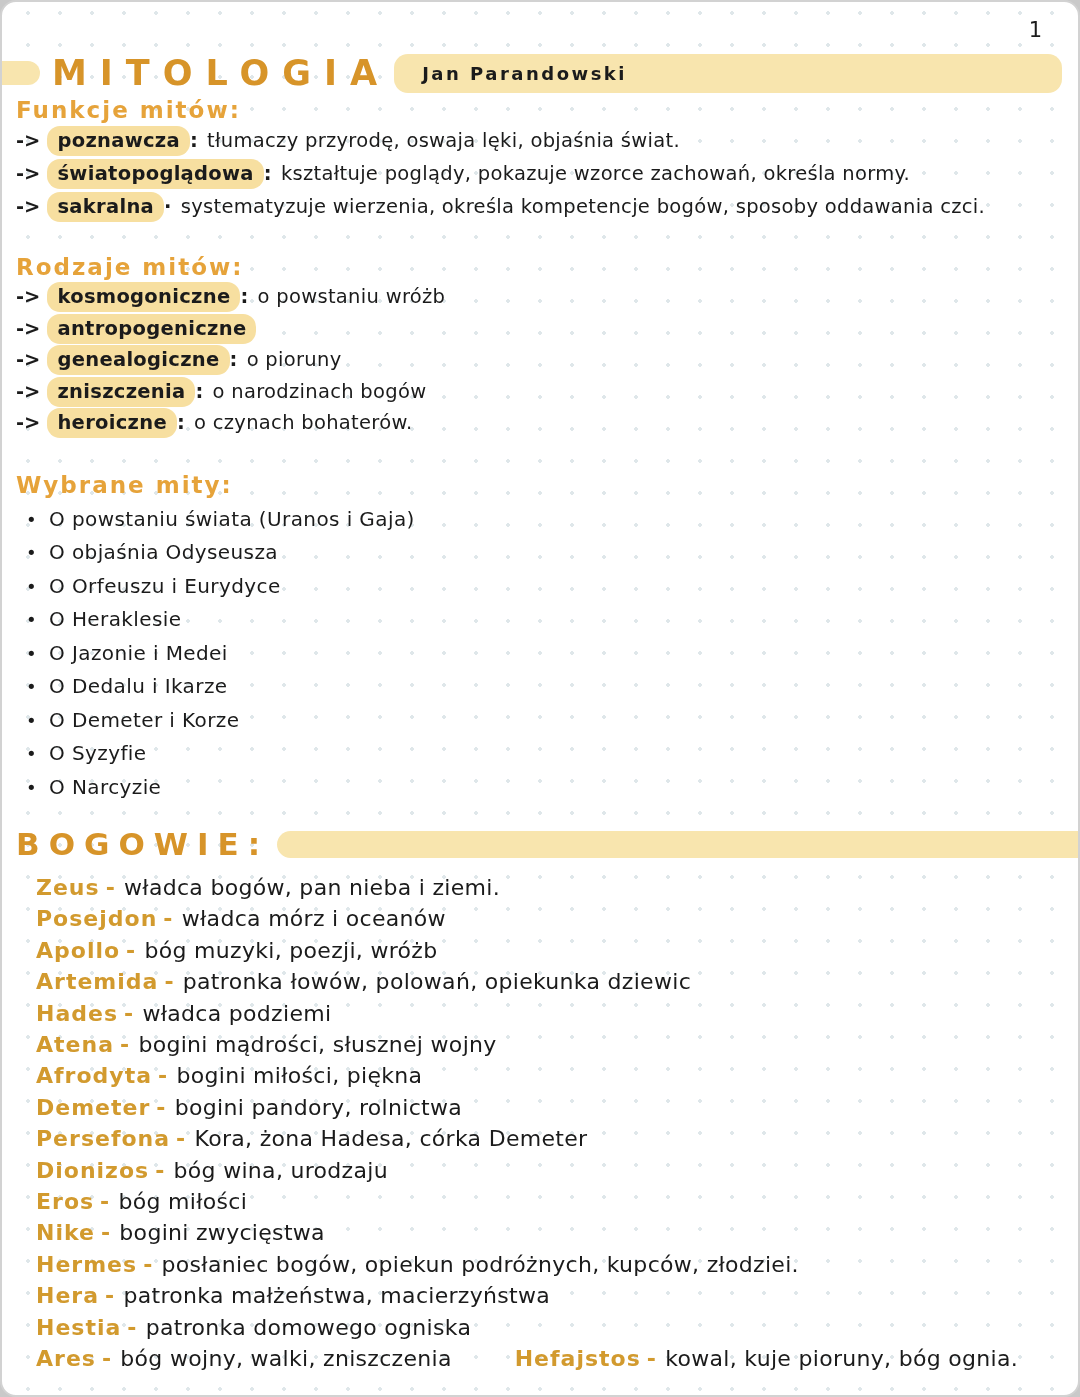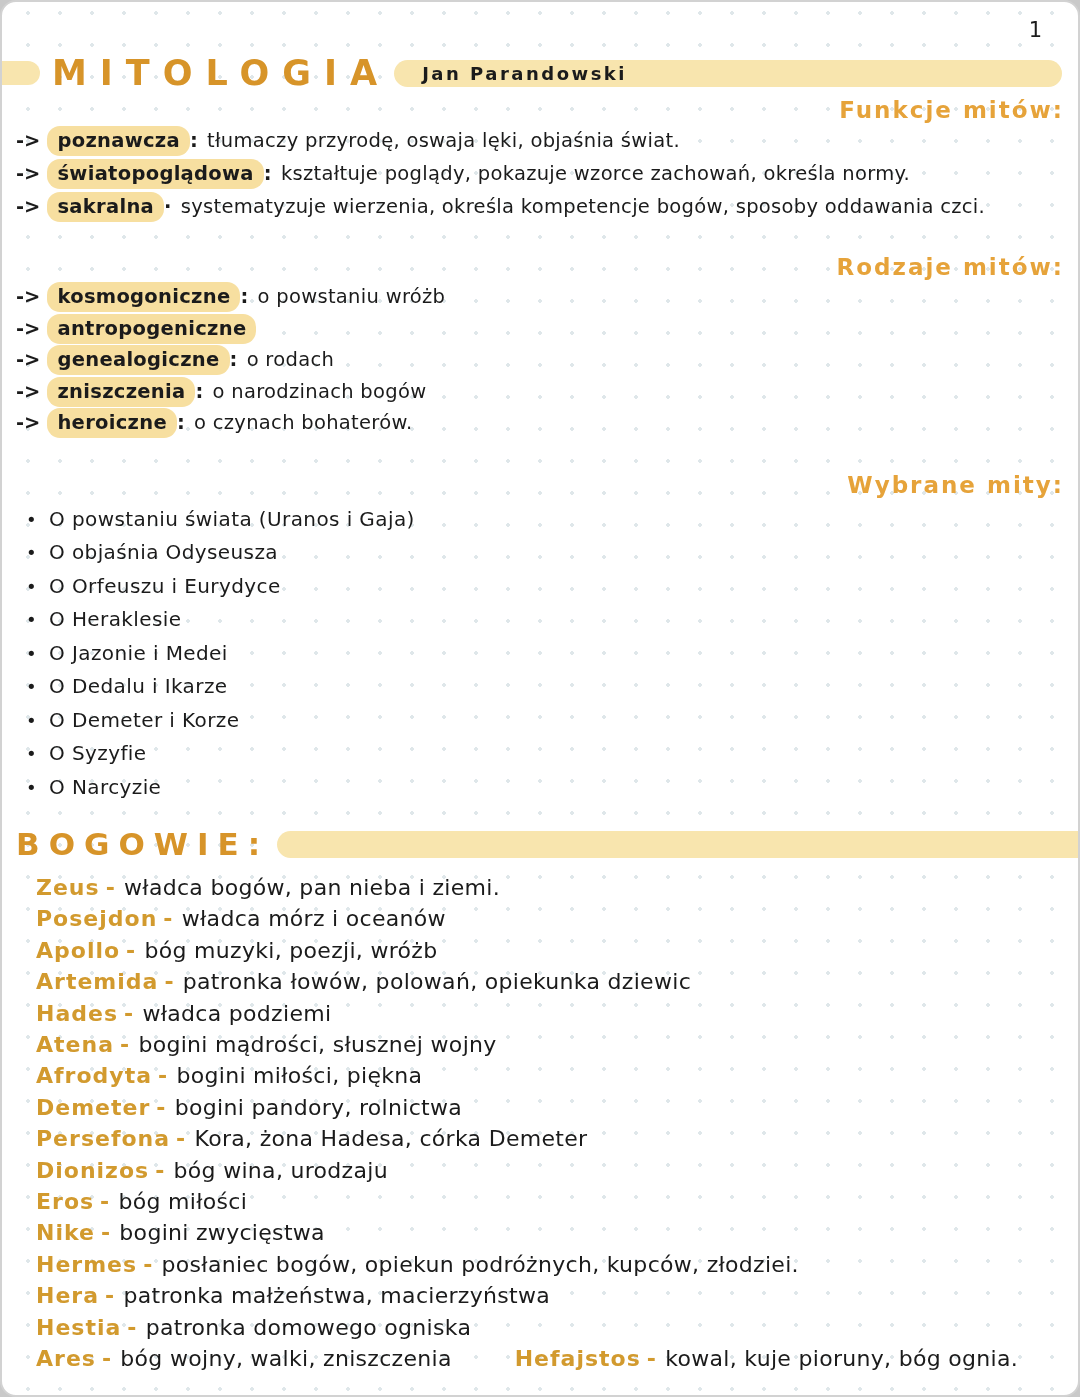--- a/index.html
+++ b/index.html
@@ -41,35 +41,35 @@
     background: #f8e5ae;
     border-radius: 0 12px 12px 0;
   }
   .title {
     margin: 0 4px 0 12px;
     font-size: 35px; font-weight: bold;
     color: #d79429; letter-spacing: 13px;
     white-space: nowrap; line-height: 34px;
   }
   .author-band {
-    flex: 1 1 auto; height: 27px;
+    flex: 1 1 auto; height: 39px;
     background: #f8e5ae; border-radius: 14px;
     display: flex; align-items: center;
     padding-left: 28px; margin-right: 2px;
   }
   .author {
     font-size: 18px; font-weight: bold; color: #1b1b1b;
     letter-spacing: 2.5px;
   }
 
   
   .section-heading {
     margin: 0; color: #e6a33a;
     font-size: 23px; font-weight: bold;
-    letter-spacing: 2px; line-height: 28px; text-align: right;
+    letter-spacing: 2px; line-height: 28px;
   }
   .h-funkcje  { margin-top: 6px; }
   .h-rodzaje  { margin-top: 30px; }
   .h-wybrane  { margin-top: 32px; }
 
   
   .line {
     font-size: 19.5px; color: #1b1b1b;
     line-height: 33px; white-space: nowrap;
     letter-spacing: 0.3px;
@@ -151,21 +151,21 @@
 
     <h2 class="section-heading h-rodzaje">Rodzaje mitów:</h2>
     <div>
       <div class="line type-line">
         <span class="arrow">-&gt;</span><span class="hl">kosmogoniczne</span><span class="sep">:</span><span>o powstaniu wróżb</span>
       </div>
       <div class="line type-line">
         <span class="arrow">-&gt;</span><span class="hl">antropogeniczne</span><span class="sep"></span><span></span>
       </div>
       <div class="line type-line">
-        <span class="arrow">-&gt;</span><span class="hl">genealogiczne</span><span class="sep">:</span><span>o rodach</span>
+        <span class="arrow">-&gt;</span><span class="hl">genealogiczne</span><span class="sep">:</span><span>o pioruny</span>
       </div>
       <div class="line type-line">
         <span class="arrow">-&gt;</span><span class="hl">zniszczenia</span><span class="sep">:</span><span>o narodzinach bogów</span>
       </div>
       <div class="line type-line">
         <span class="arrow">-&gt;</span><span class="hl">heroiczne</span><span class="sep">:</span><span>o czynach bohaterów.</span>
       </div>
     </div>
 
     <h2 class="section-heading h-wybrane">Wybrane mity:</h2>

